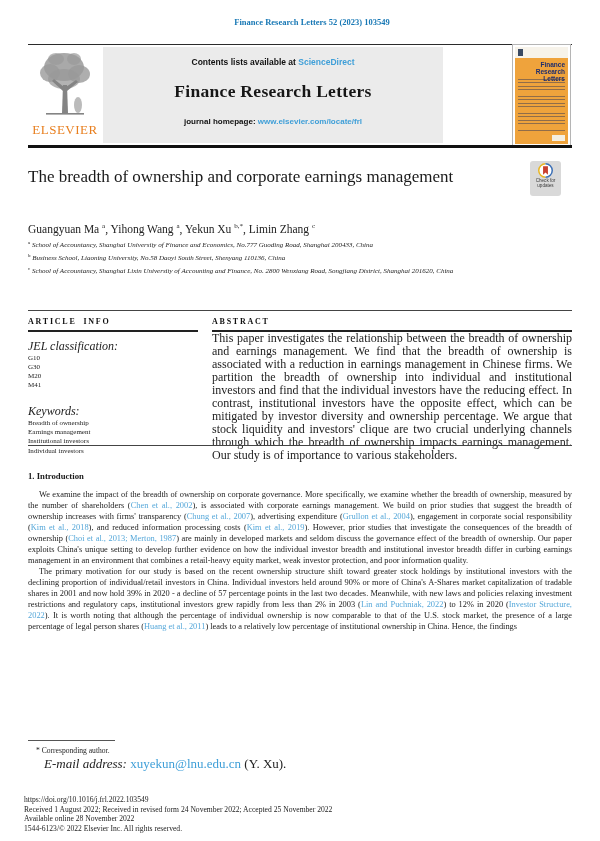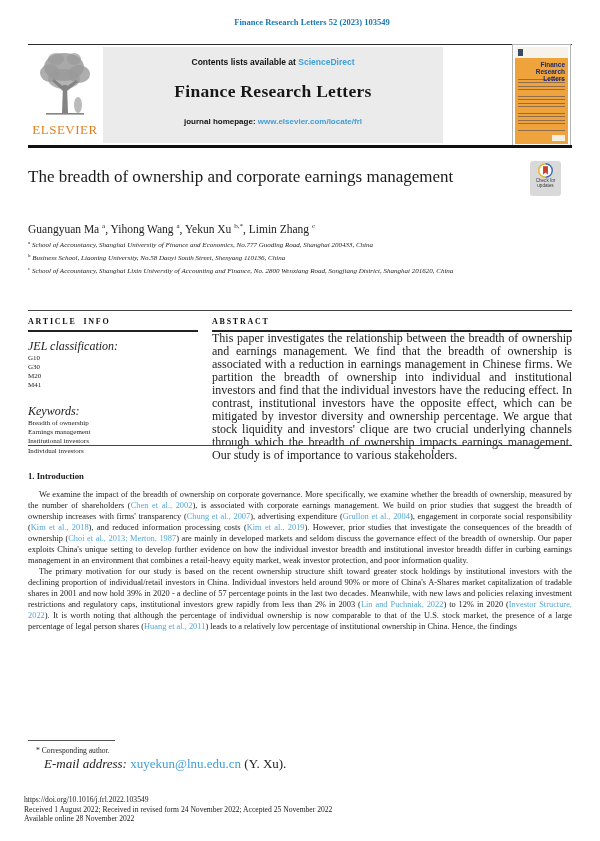--- a/index.html
+++ b/index.html
@@ -229,15 +229,16 @@
   <div class="fn-email">
     <span class="em-label">E-mail address:</span>
     <span class="link-blue">xuyekun@lnu.edu.cn</span>
     <span>(Y. Xu).</span>
   </div>
 
   <div class="bottom-block">
     <div class="link-blue">https://doi.org/10.1016/j.frl.2022.103549</div>
     <div>Received 1 August 2022; Received in revised form 24 November 2022; Accepted 25 November 2022</div>
     <div>Available online 28 November 2022</div>
+    <div>1544-6123/© 2022 Elsevier Inc. All rights reserved.</div>
   </div>
 
 </div>
 
 </body></html>

